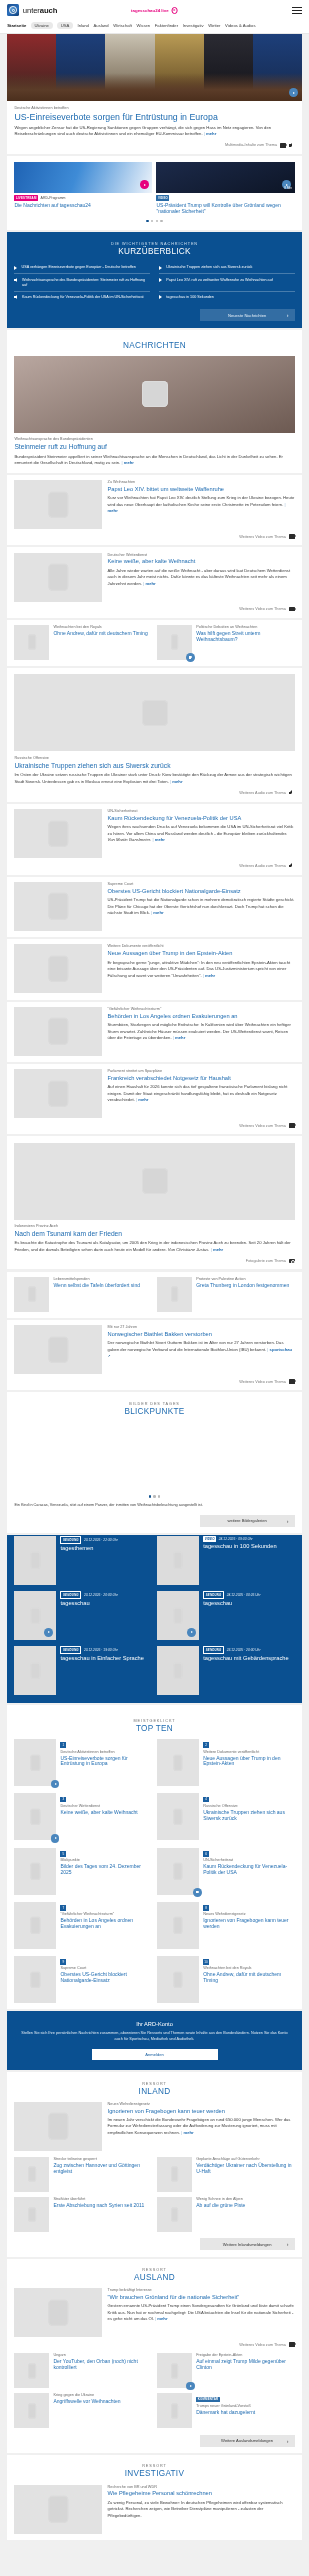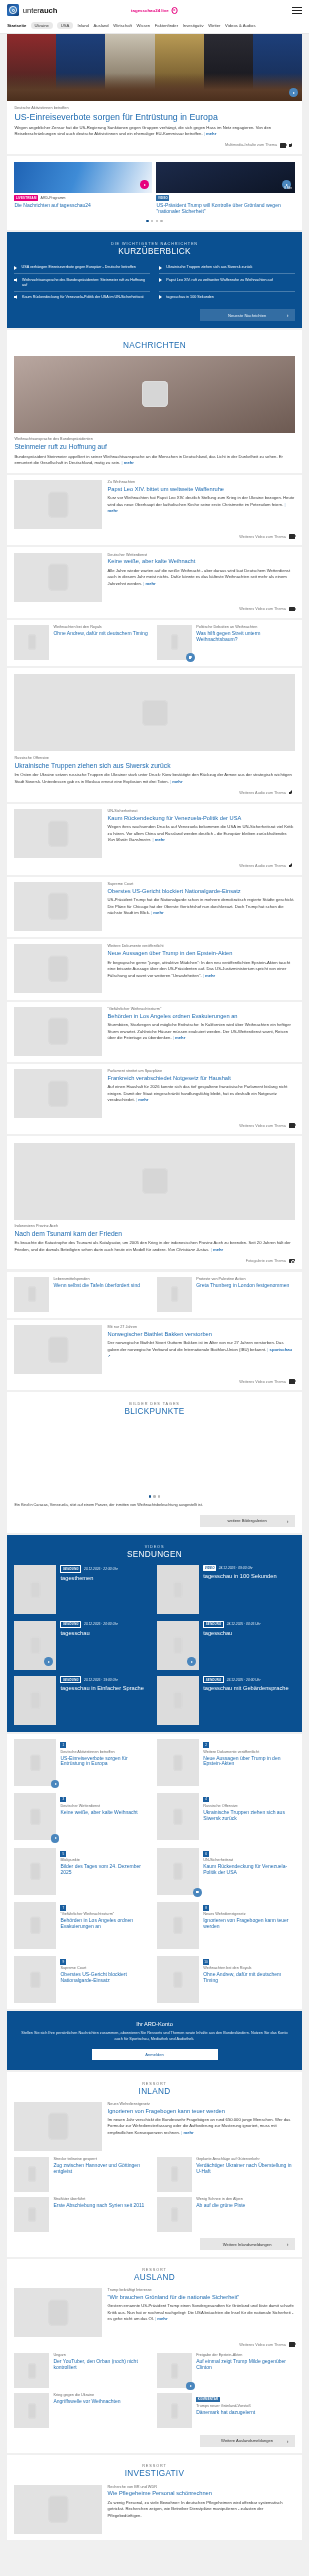--- a/index.html
+++ b/index.html
@@ -576,24 +576,20 @@
       </div>
     <div style="font-size:3.8px;color:#3c3c3c;line-height:1.5;margin-top:4.1px">Ein Kind in Caracas, Venezuela, sitzt auf einem Panzer, der inmitten von Weihnachtsbeleuchtung ausgestellt ist.</div>
     <div class="btn-grey" style="margin-right:0">
       <span>weitere Bildergalerien</span>
       <span class="chev">›</span>
     </div>
   </div>
 </div>
 
 <div class="bluepanel">
-  <div class="sect-head onblue">
-    <div class="sect-sup">VIDEOS</div>
-    <div class="sect-title">SENDUNGEN</div>
-  </div>
   <div class="send-grid" id="send-grid">
       <div class="send-item">
         <div class="thumb ph"></div>
         <div style="flex: 1 1 0%;">
           <div class="send-meta">
             <span class="tag sendung">SENDUNG</span>
             <span>23.12.2025 · 22:30 Uhr</span>
           </div>
           <div class="send-title">tagesthemen</div>
         </div>
@@ -653,20 +649,24 @@
             <span class="tag sendung">SENDUNG</span>
             <span>23.12.2025 · 20:00 Uhr</span>
           </div>
           <div class="send-title">tagesschau mit Gebärdensprache</div>
         </div>
       </div>
     </div>
 </div>
 
 <div class="card">
+  <div class="sect-head">
+    <div class="sect-sup">MEISTGEKLICKT</div>
+    <div class="sect-title">TOP TEN</div>
+  </div>
   <div class="top-grid" id="top-grid">
       <div class="top-item">
         <div class="thumb ph">
           <div class="playbadge" style="right: -3.1px; bottom: -2.1px;">
             <i></i>
           </div>
         </div>
         <div class="txt" style="flex: 1 1 0%;"><span class="rank">1</span><div class="kicker">Deutsche Aktivistinnen betroffen</div><div class="headline h-sm">US-Einreiseverbote sorgen für Entrüstung in Europa</div></div>
       </div>
       <div class="top-item">

